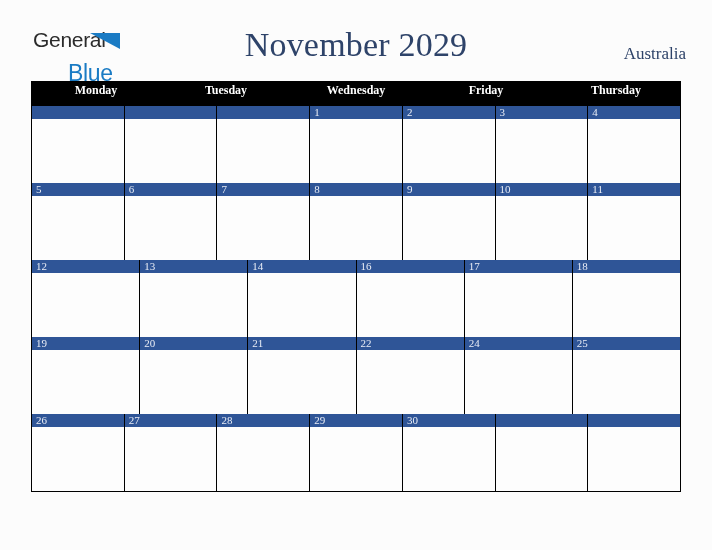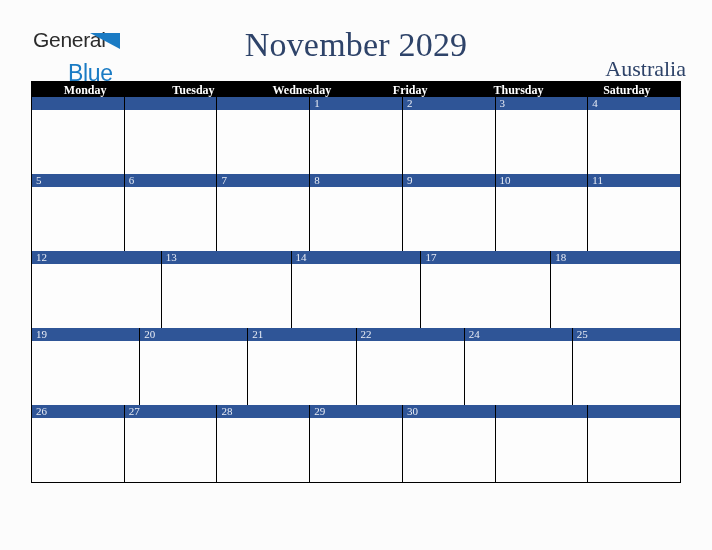--- a/index.html
+++ b/index.html
@@ -76,37 +76,36 @@
     font-size: 34px;
     color: #2e4369;
     letter-spacing: 0.2px;
   }
 
   #region-label {
     position: absolute;
     right: 26px;
     top: 44px;
     font-family: "Liberation Serif", serif;
-    font-size: 22px;
+    font-size: 17px;
     color: #2e4369;
-    margin-top: 12px;
   }
 
   
   #calendar {
     position: absolute;
     left: 31px;
     top: 81px;
     width: 650px;
   }
 
   #weekday-header {
     display: flex;
     width: 650px;
-    height: 16px;
+    height: 25px;
     background: #000000;
   }
   #weekday-header .weekday-cell {
     flex: 1 1 0;
     color: #ffffff;
     font-family: "Liberation Serif", serif;
     font-weight: bold;
     font-size: 12px;
     text-align: center;
     line-height: 19px;
@@ -168,21 +167,20 @@
 </div>
 
 <div id="calendar">
 
   <div id="weekday-header">
     <div class="weekday-cell">Monday</div>
     <div class="weekday-cell">Tuesday</div>
     <div class="weekday-cell">Wednesday</div>
     <div class="weekday-cell">Friday</div>
     <div class="weekday-cell">Thursday</div>
-    <div class="weekday-cell">Saturday</div>
   </div>
 
   <div class="week-row">
     <div class="day-cell">
       <div class="day-bar">
           <span class="day-number"></span>
         </div>
       <div class="day-body"></div>
     </div>
     <div class="day-cell">
@@ -282,20 +280,26 @@
       <div class="day-body"></div>
     </div>
     <div class="day-cell">
       <div class="day-bar">
           <span class="day-number">14</span>
         </div>
       <div class="day-body"></div>
     </div>
     <div class="day-cell">
       <div class="day-bar">
+          <span class="day-number">16</span>
+        </div>
+      <div class="day-body"></div>
+    </div>
+    <div class="day-cell">
+      <div class="day-bar">
           <span class="day-number">17</span>
         </div>
       <div class="day-body"></div>
     </div>
     <div class="day-cell">
       <div class="day-bar">
           <span class="day-number">18</span>
         </div>
       <div class="day-body"></div>
     </div>

